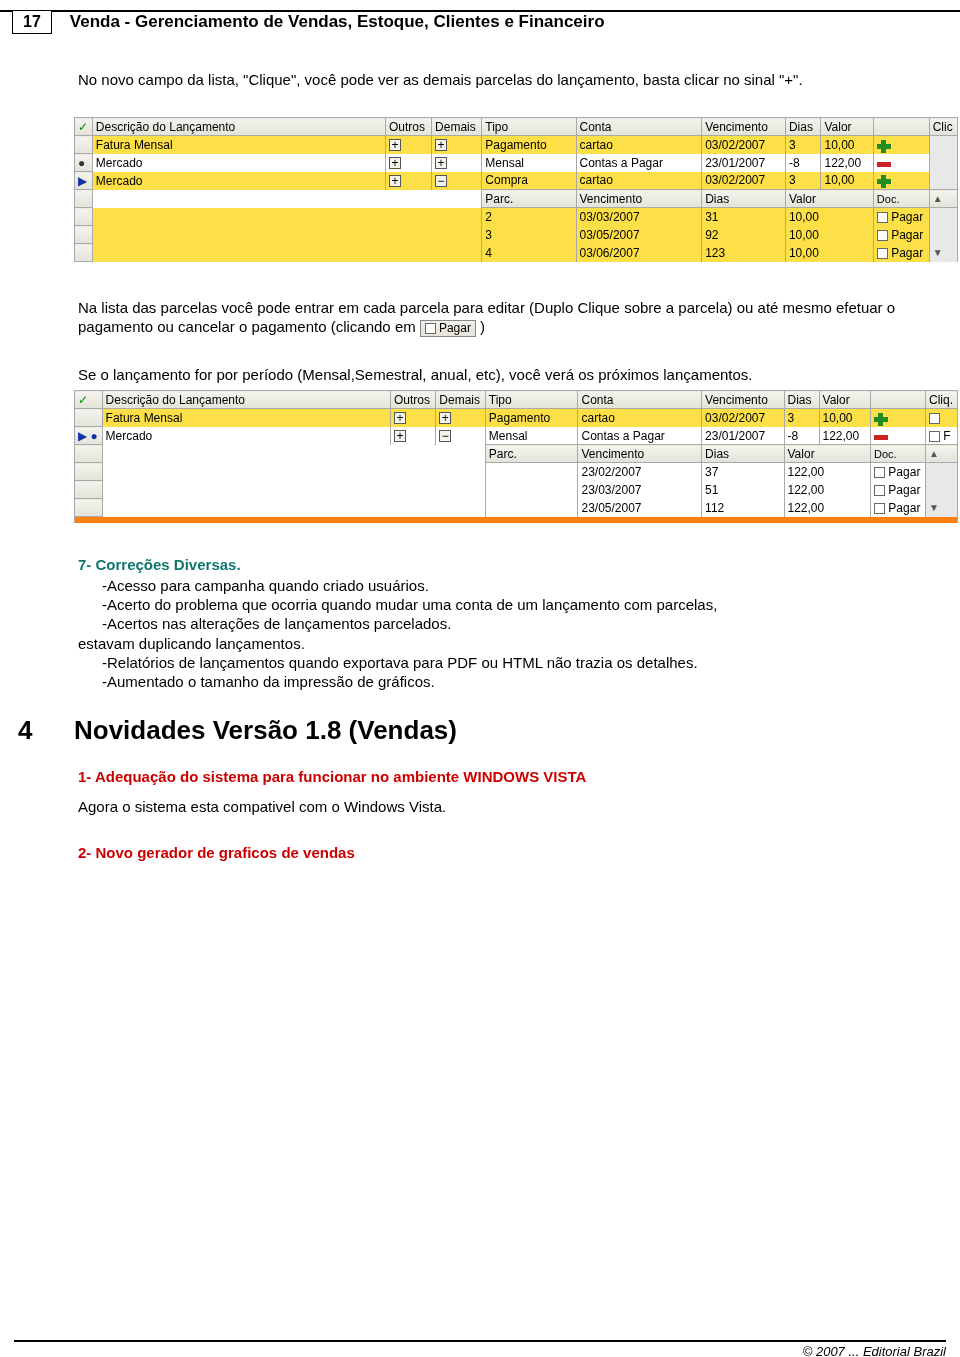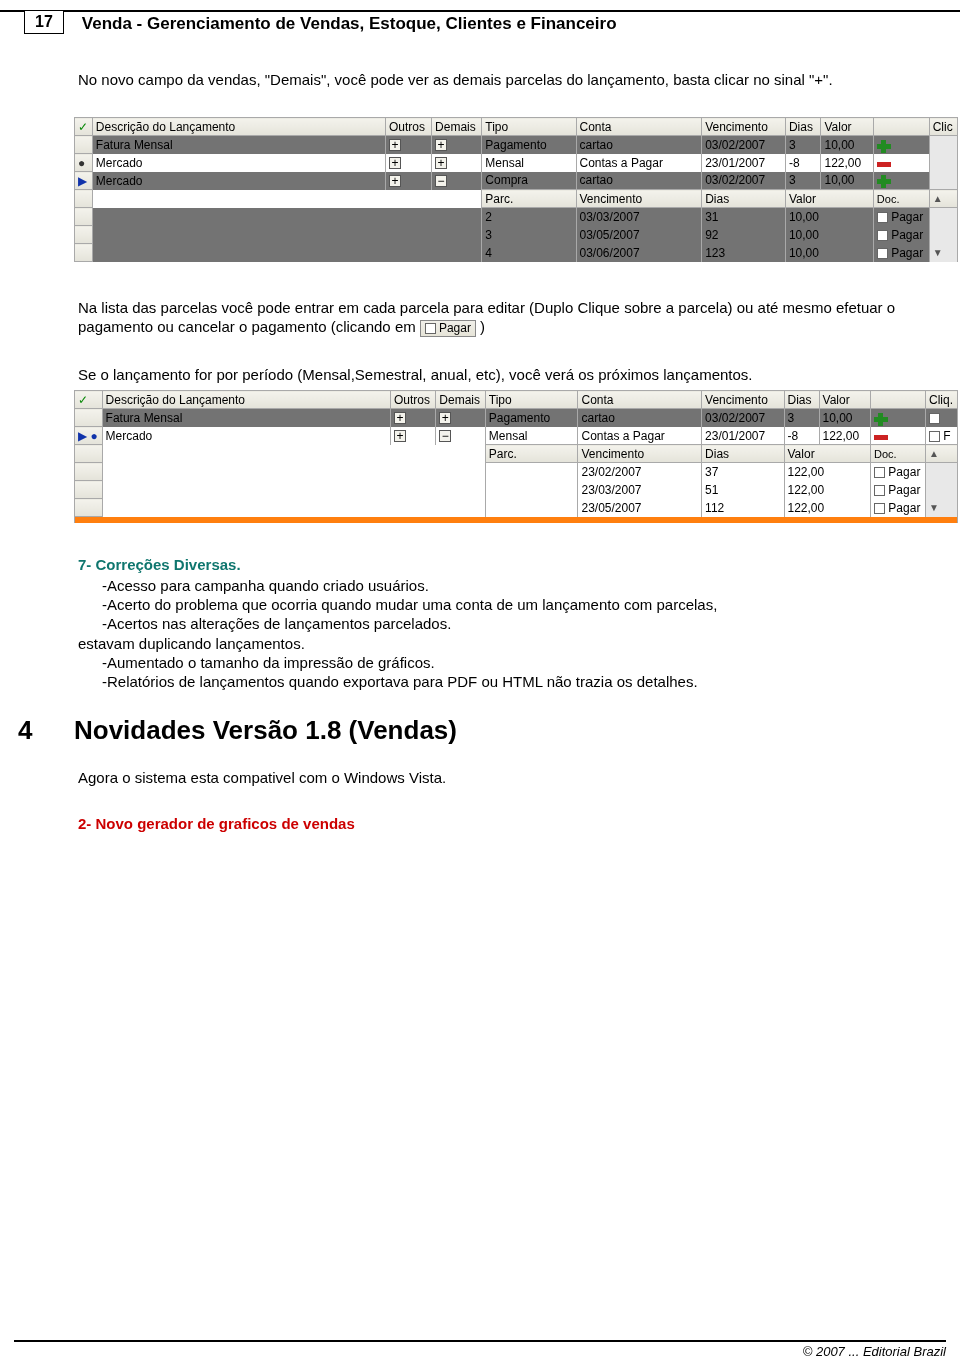--- a/index.html
+++ b/index.html
@@ -15,22 +15,21 @@
     padding: 0 0 60px 0;
     min-height: 1357px;
     position: relative;
   }
   .top-border {
     border-top: 2px solid #000;
     margin: 10px 0 0 0;
   }
   .header-row {
     display: flex;
-    align-items: flex-end;
-    padding: 0 10px 4px 24px;
+    padding: 0 10px 4px 12px;
   }
   .page-num-box {
     border: 1px solid #000;
     padding: 2px 10px;
     font-weight: bold;
     font-size: 16px;
     margin-right: 18px;
     position: relative;
     top: -2px;
     background: #fff;
@@ -77,21 +76,21 @@
   .grid th {
     background: linear-gradient(#f4f3ec,#e4e3da);
     font-weight: normal;
     border-top: 1px solid #a9a9a9;
     border-bottom: 1px solid #a9a9a9;
   }
   .grid .rowhandle {
     width: 16px; background: linear-gradient(#f4f3ec,#e4e3da);
     border:1px solid #a9a9a9;
   }
-  .orange { background: #737373; }
+  .orange { background: #fde047; }
   .orange-dk { background: #ff7f0f; }
   .white { background: #fff; }
   .hdr2 { background: linear-gradient(#f4f3ec,#e4e3da); }
   .checkmark { color: #0a8a0a; font-weight: bold; }
   .bullet { color:#333; }
   .mini-bar { display:inline-block; width:14px; height:5px; background:#cc2222; }
   .mini-plus { display:inline-block; width:14px; height:5px; background:#228b22; position:relative; }
   .mini-plus::after { content:""; position:absolute; left:4px; top:-4px; width:5px; height:13px; background:#228b22; }
   .box-btn { display:inline-block; width:12px; height:12px; border:1px solid #555; background:#f4f3ec; text-align:center; line-height:10px; font-size:12px; }
   .checkbox { display:inline-block; width:11px; height:11px; background:#fff; border:1px solid #666; vertical-align:middle; }
@@ -122,21 +121,21 @@
 <body>
 
 <div class="page">
   <div class="top-border"></div>
   <div class="header-row">
     <div class="page-num-box">17</div>
     <div class="header-title">Venda - Gerenciamento de Vendas, Estoque, Clientes e Financeiro</div>
   </div>
 
   <div class="content">
-    <p class="para">No novo campo da vendas, "Demais", você pode ver as demais parcelas do lançamento, basta clicar no sinal "+".</p>
+    <p class="para">No novo campo da lista, "Clique", você pode ver as demais parcelas do lançamento, basta clicar no sinal "+".</p>
 
     <div class="grid-wrap">
       <table class="grid">
         <tbody>
             <tr>
           <th class="rowhandle checkmark">✓</th>
           <th style="width:280px">Descrição do Lançamento</th>
           <th style="width:44px">Outros</th>
           <th style="width:48px">Demais</th>
           <th style="width:90px">Tipo</th>
@@ -326,28 +325,29 @@
       </tbody>
         </table>
     </div>
 
     <p class="para red-bold" style="margin:32px 0 2px 0">7- Correções Diversas.</p>
     <div style="line-height:1.28">
       <div style="padding-left:24px"><span>-Acesso para campanha quando criado usuários.</span></div>
       <div style="padding-left:24px"><span>-Acerto do problema que ocorria quando mudar uma conta de um lançamento com parcelas,</span></div>
       <div style="padding-left:24px"><span>-Acertos nas alterações de lançamentos parcelados.</span></div>
       <div>estavam duplicando lançamentos.</div>
+      <div style="padding-left:24px"><span>-Relatórios de lançamentos quando exportava para PDF ou HTML não trazia os detalhes.</span></div>
       <div style="padding-left:24px"><span>-Aumentado o tamanho da impressão de gráficos.</span></div>
-      <div style="padding-left:24px"><span>-Relatórios de lançamentos quando exportava para PDF ou HTML não trazia os detalhes.</span></div>
     </div>
 
     <div class="sect-h1">
       <span class="num">4</span>
       <span>Novidades Versão 1.8 (Vendas)</span>
     </div>
 
+    <p class="sub-red">1- Adequação do sistema para funcionar no ambiente WINDOWS VISTA</p>
     <p class="para">Agora o sistema esta compativel com o Windows Vista.</p>
     <p class="sub-red">2- Novo gerador de graficos de vendas</p>
 
   </div>
 
   <div class="footer">© 2007 ... Editorial Brazil</div>
 </div>
 
 </body></html>

